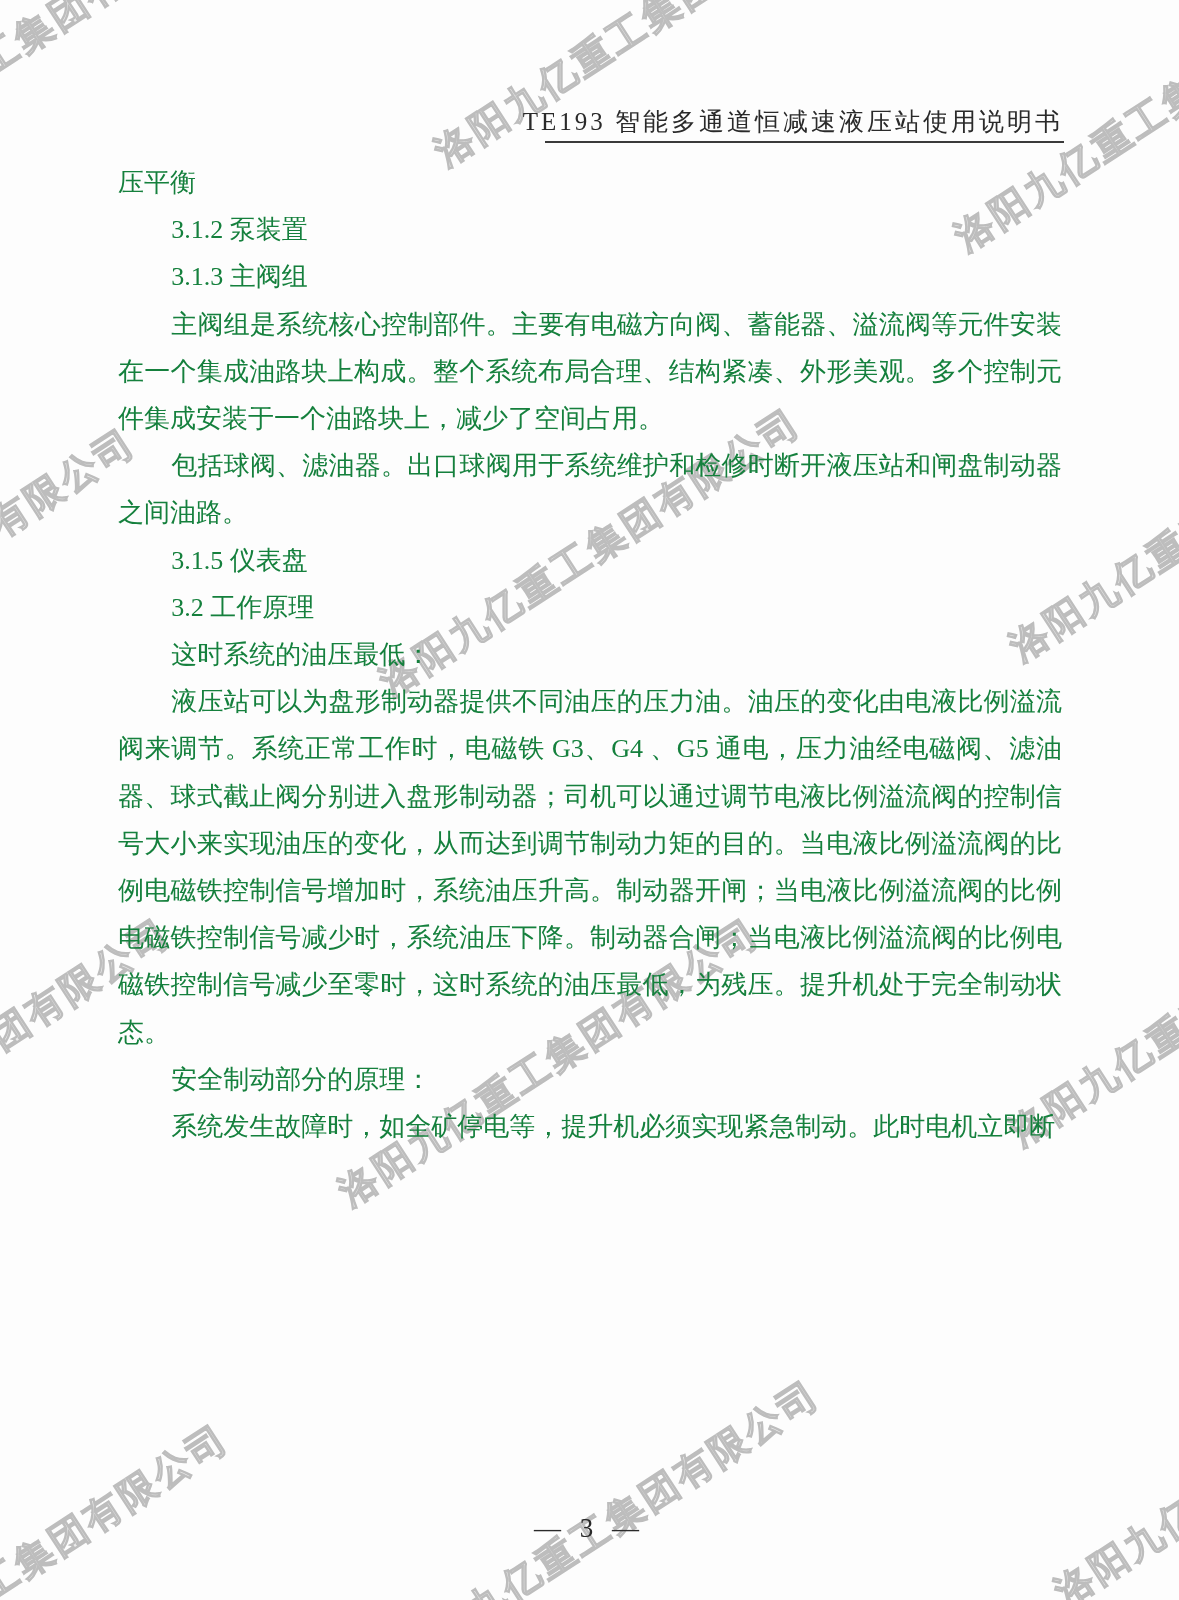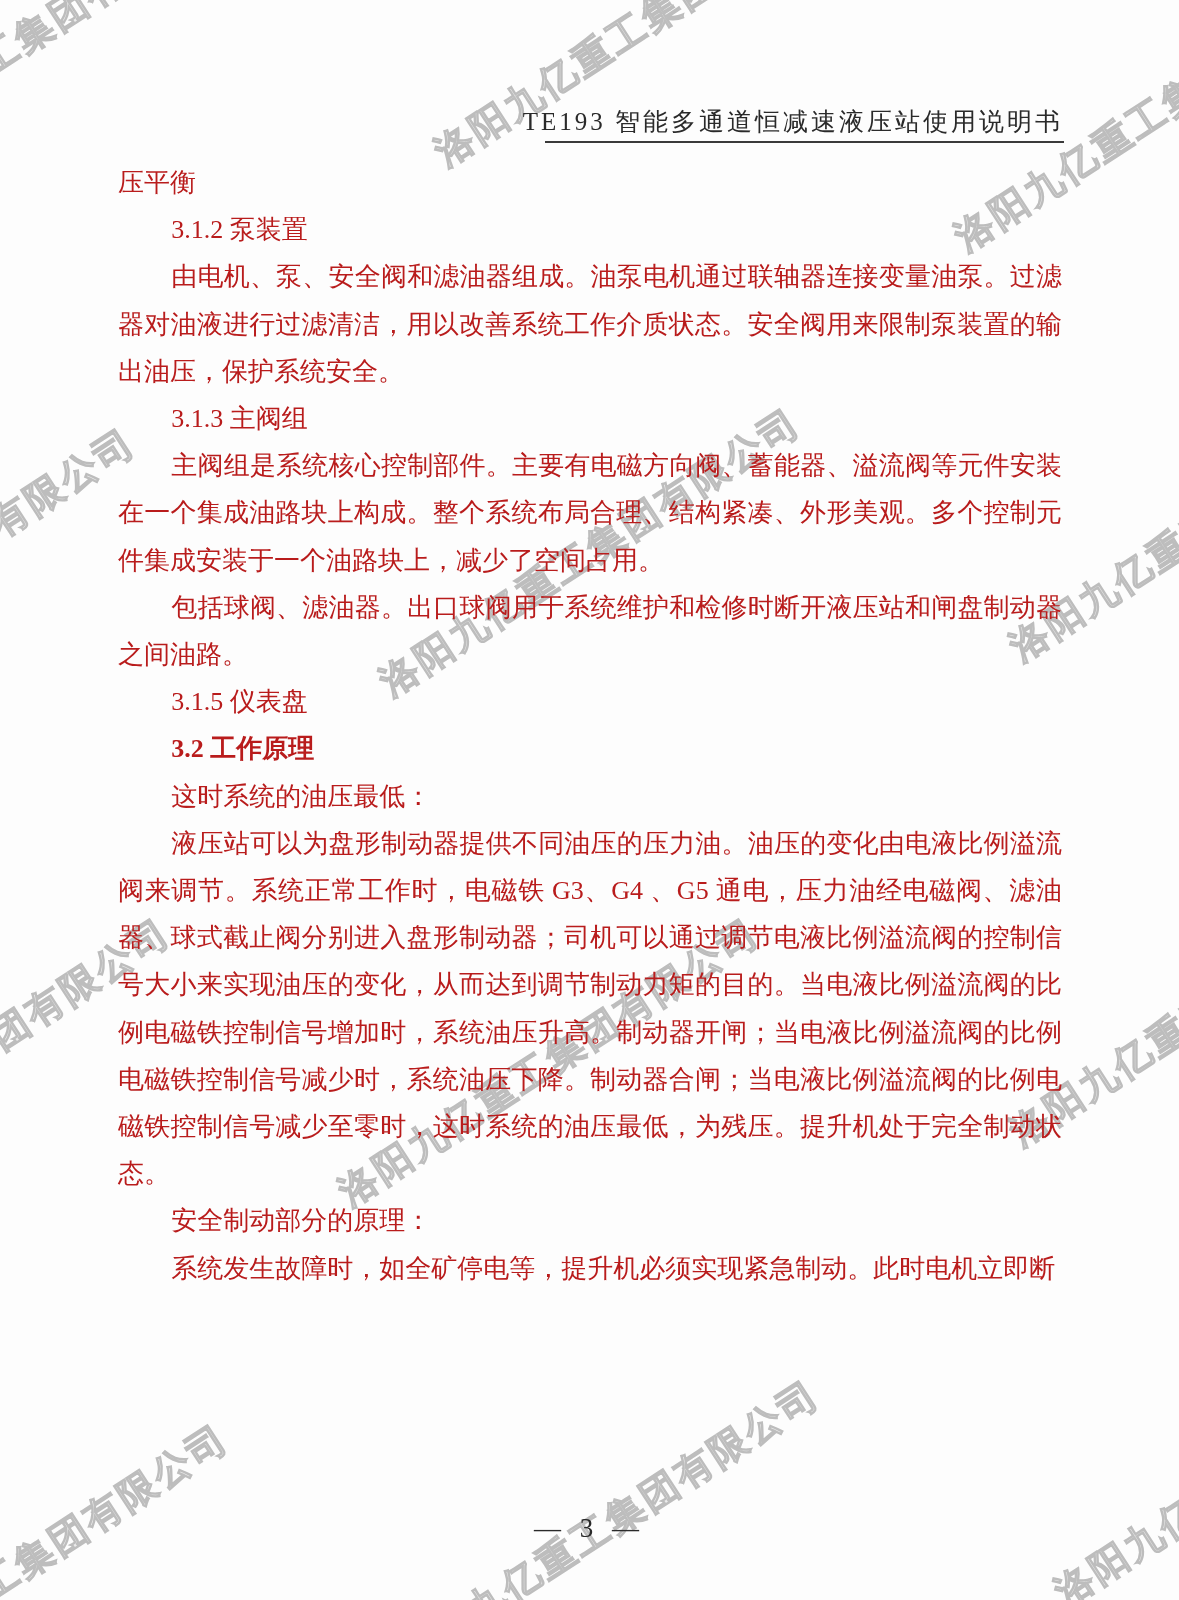--- a/index.html
+++ b/index.html
@@ -55,24 +55,24 @@
     top: 159px;
     left: 118px;
     width: 944px;
   }
   .para {
     font-size: 26px;
     line-height: 47.2px;
     text-align: justify;
     text-align-last: left;
     margin: 0;
-    color: #b91c1c;
+    color: #15803d;
   }
   .para.indent { text-indent: 2.05em; }
-  .para.bold { font-weight: bold; }
+  .para.bold { font-weight: normal; }
 
   
   .footer {
     position: absolute;
     top: 1513px;
     left: 0;
     width: 100%;
     text-align: center;
     font-size: 27px;
     letter-spacing: 6px;
@@ -98,21 +98,20 @@
     <div class="wm" style="left:389px;  top:1637px;">洛阳九亿重工集团有限公司</div>
     <div class="wm" style="left:1045px; top:1575px;">洛阳九亿重工集团有限公司</div>
   </div>
 
   <div class="header-title">TE193 智能多通道恒减速液压站使用说明书</div>
   <div class="header-rule"></div>
 
   <div class="body-text" id="body-text">
       <p class="para">压平衡</p>
       <p class="para indent">3.1.2 泵装置</p>
-      <p class="para indent">由电机、泵、安全阀和滤油器组成。油泵电机通过联轴器连接变量油泵。过滤器对油液进行过滤清洁，用以改善系统工作介质状态。安全阀用来限制泵装置的输出油压，保护系统安全。</p>
       <p class="para indent">3.1.3 主阀组</p>
       <p class="para indent">主阀组是系统核心控制部件。主要有电磁方向阀、蓄能器、溢流阀等元件安装在一个集成油路块上构成。整个系统布局合理、结构紧凑、外形美观。多个控制元件集成安装于一个油路块上，减少了空间占用。</p>
       <p class="para indent">包括球阀、滤油器。出口球阀用于系统维护和检修时断开液压站和闸盘制动器之间油路。</p>
       <p class="para indent">3.1.5 仪表盘</p>
       <p class="para indent bold">3.2 工作原理</p>
       <p class="para indent">这时系统的油压最低：</p>
       <p class="para indent">液压站可以为盘形制动器提供不同油压的压力油。油压的变化由电液比例溢流阀来调节。系统正常工作时，电磁铁 G3、G4 、G5 通电，压力油经电磁阀、滤油器、球式截止阀分别进入盘形制动器；司机可以通过调节电液比例溢流阀的控制信号大小来实现油压的变化，从而达到调节制动力矩的目的。当电液比例溢流阀的比例电磁铁控制信号增加时，系统油压升高。制动器开闸；当电液比例溢流阀的比例电磁铁控制信号减少时，系统油压下降。制动器合闸；当电液比例溢流阀的比例电磁铁控制信号减少至零时，这时系统的油压最低，为残压。提升机处于完全制动状态。</p>
       <p class="para indent">安全制动部分的原理：</p>
       <p class="para indent">系统发生故障时，如全矿停电等，提升机必须实现紧急制动。此时电机立即断</p>
     </div>

